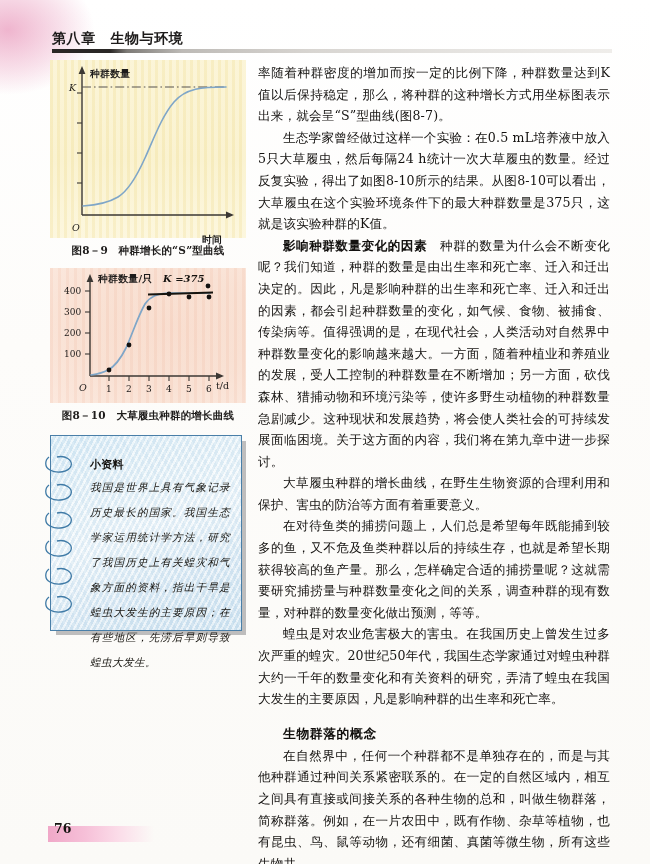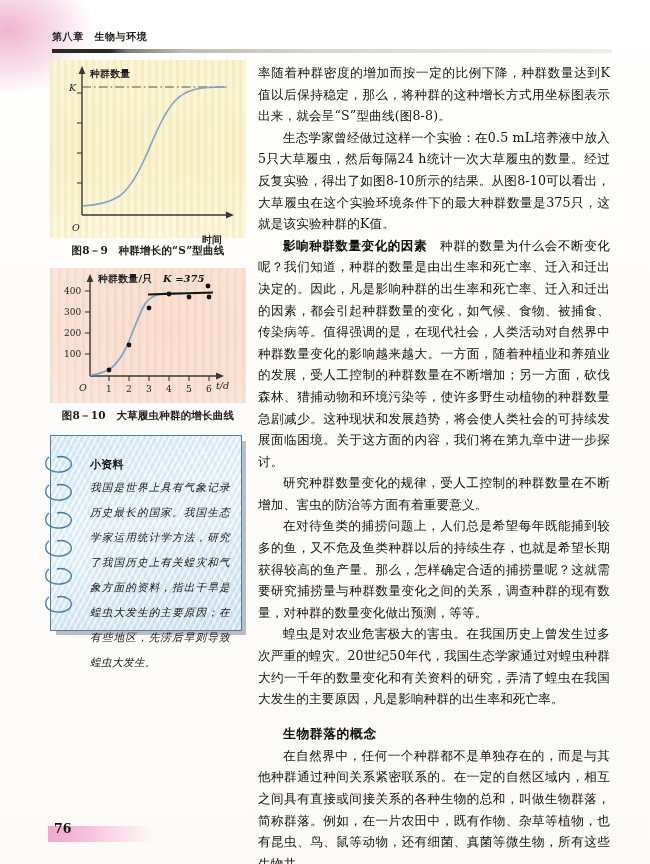--- a/index.html
+++ b/index.html
@@ -28,21 +28,21 @@
   
   .hdr {
     position: absolute;
     left: 52px;
     top: 30px;
     width: 560px;
     height: 30px;
   }
   .hdr-title {
     font-family: "DejaVu Serif", "Liberation Serif", serif;
-    font-size: 10px;
+    font-size: 14px;
     font-weight: 700;
     color: #1d1b1a;
     letter-spacing: 0.6px;
     white-space: pre;
   }
   .hdr-rule {
     position: absolute;
     left: 0;
     top: 19px;
     width: 560px;
@@ -312,21 +312,21 @@
           <circle cx="99" cy="40" r="2.4" fill="#141210"></circle>
           <circle cx="119" cy="26" r="2.4" fill="#141210"></circle>
           <circle cx="139" cy="29" r="2.4" fill="#141210"></circle>
           <circle cx="158" cy="18" r="2.4" fill="#141210"></circle>
           <circle cx="159" cy="29" r="2.4" fill="#141210"></circle>
 
           <text class="fig-italic" x="29" y="123">O</text>
         </svg>
         <div style="position:absolute;left:48px;top:5px;font-family:'DejaVu Serif','Liberation Serif',serif;font-size:9.8px;font-weight:700;color:#1d1b1a;letter-spacing:0.3px;">种群数量/只</div>
         <div style="position:absolute;left:113px;top:5px;font-family:'DejaVu Serif','Liberation Serif',serif;font-size:10px;font-weight:700;font-style:italic;color:#14120f;">K =375</div>
-        <div style="position:absolute;left:166px;top:112px;font-family:'DejaVu Serif','Liberation Serif',serif;font-size:9.5px;font-style:italic;color:#1d1b1a;">t/d</div>
+        <div style="position:absolute;left:166px;top:112px;font-family:'DejaVu Serif','Liberation Serif',serif;font-size:9.5px;color:#1d1b1a;">t/d</div>
       </div>
       <div class="fig-cap">图8－10　大草履虫种群的增长曲线</div>
     </div>
 
     <div class="notebox">
       <div class="notebox-shadow"></div>
       <div class="notebox-paper">
         <div class="notebox-texture"></div>
       </div>
       <svg class="notebox-rings" viewBox="0 0 34 180">
@@ -341,27 +341,27 @@
       </svg>
       <div class="note-content">
         <div class="note-title">小资料</div>
         <div class="note-body">我国是世界上具有气象记录历史最长的国家。我国生态学家运用统计学方法，研究了我国历史上有关蝗灾和气象方面的资料，指出干旱是蝗虫大发生的主要原因；在有些地区，先涝后旱则导致蝗虫大发生。</div>
       </div>
     </div>
   </div>
 
   <div class="col-right">
 
-    <p class="para">率随着种群密度的增加而按一定的比例下降，种群数量达到K值以后保持稳定，那么，将种群的这种增长方式用坐标图表示出来，就会呈“S”型曲线(图8-8)。</p>
+    <p class="para">率随着种群密度的增加而按一定的比例下降，种群数量达到K值以后保持稳定，那么，将种群的这种增长方式用坐标图表示出来，就会呈“S”型曲线(图8-7)。</p>
 
     <p class="para indent">生态学家曾经做过这样一个实验：在0.5 mL培养液中放入5只大草履虫，然后每隔24 h统计一次大草履虫的数量。经过反复实验，得出了如图8-10所示的结果。从图8-10可以看出，大草履虫在这个实验环境条件下的最大种群数量是375只，这就是该实验种群的K值。</p>
 
     <p class="para indent"><span class="emph-dot">影响种群数量变化的因素</span><span>　种群的数量为什么会不断变化呢？我们知道，种群的数量是由出生率和死亡率、迁入和迁出决定的。因此，凡是影响种群的出生率和死亡率、迁入和迁出的因素，都会引起种群数量的变化，如气候、食物、被捕食、传染病等。值得强调的是，在现代社会，人类活动对自然界中种群数量变化的影响越来越大。一方面，随着种植业和养殖业的发展，受人工控制的种群数量在不断增加；另一方面，砍伐森林、猎捕动物和环境污染等，使许多野生动植物的种群数量急剧减少。这种现状和发展趋势，将会使人类社会的可持续发展面临困境。关于这方面的内容，我们将在第九章中进一步探讨。</span></p>
 
-    <p class="para indent">研究种群数量变化的规律，受人工控制的种群数量在不断增加、害虫的防治等方面有着重要意义。</p>
+    <p class="para indent">大草履虫种群的增长曲线，在野生生物资源的合理利用和保护、害虫的防治等方面有着重要意义。</p>
     <p class="para indent">在对待鱼类的捕捞问题上，人们总是希望每年既能捕到较多的鱼，又不危及鱼类种群以后的持续生存，也就是希望长期获得较高的鱼产量。那么，怎样确定合适的捕捞量呢？这就需要研究捕捞量与种群数量变化之间的关系，调查种群的现有数量，对种群的数量变化做出预测，等等。</p>
     <p class="para indent">蝗虫是对农业危害极大的害虫。在我国历史上曾发生过多次严重的蝗灾。20世纪50年代，我国生态学家通过对蝗虫种群大约一千年的数量变化和有关资料的研究，弄清了蝗虫在我国大发生的主要原因，凡是影响种群的出生率和死亡率。</p>
 
     <div class="sec-head">生物群落的概念</div>
     <p class="para indent">在自然界中，任何一个种群都不是单独存在的，而是与其他种群通过种间关系紧密联系的。在一定的自然区域内，相互之间具有直接或间接关系的各种生物的总和，叫做生物群落，简称群落。例如，在一片农田中，既有作物、杂草等植物，也有昆虫、鸟、鼠等动物，还有细菌、真菌等微生物，所有这些生物共</p>
   </div>
 
   <div class="pagenum-wrap">
     <div class="pagenum-bar"></div>
     <div class="pagenum-txt">76</div>

